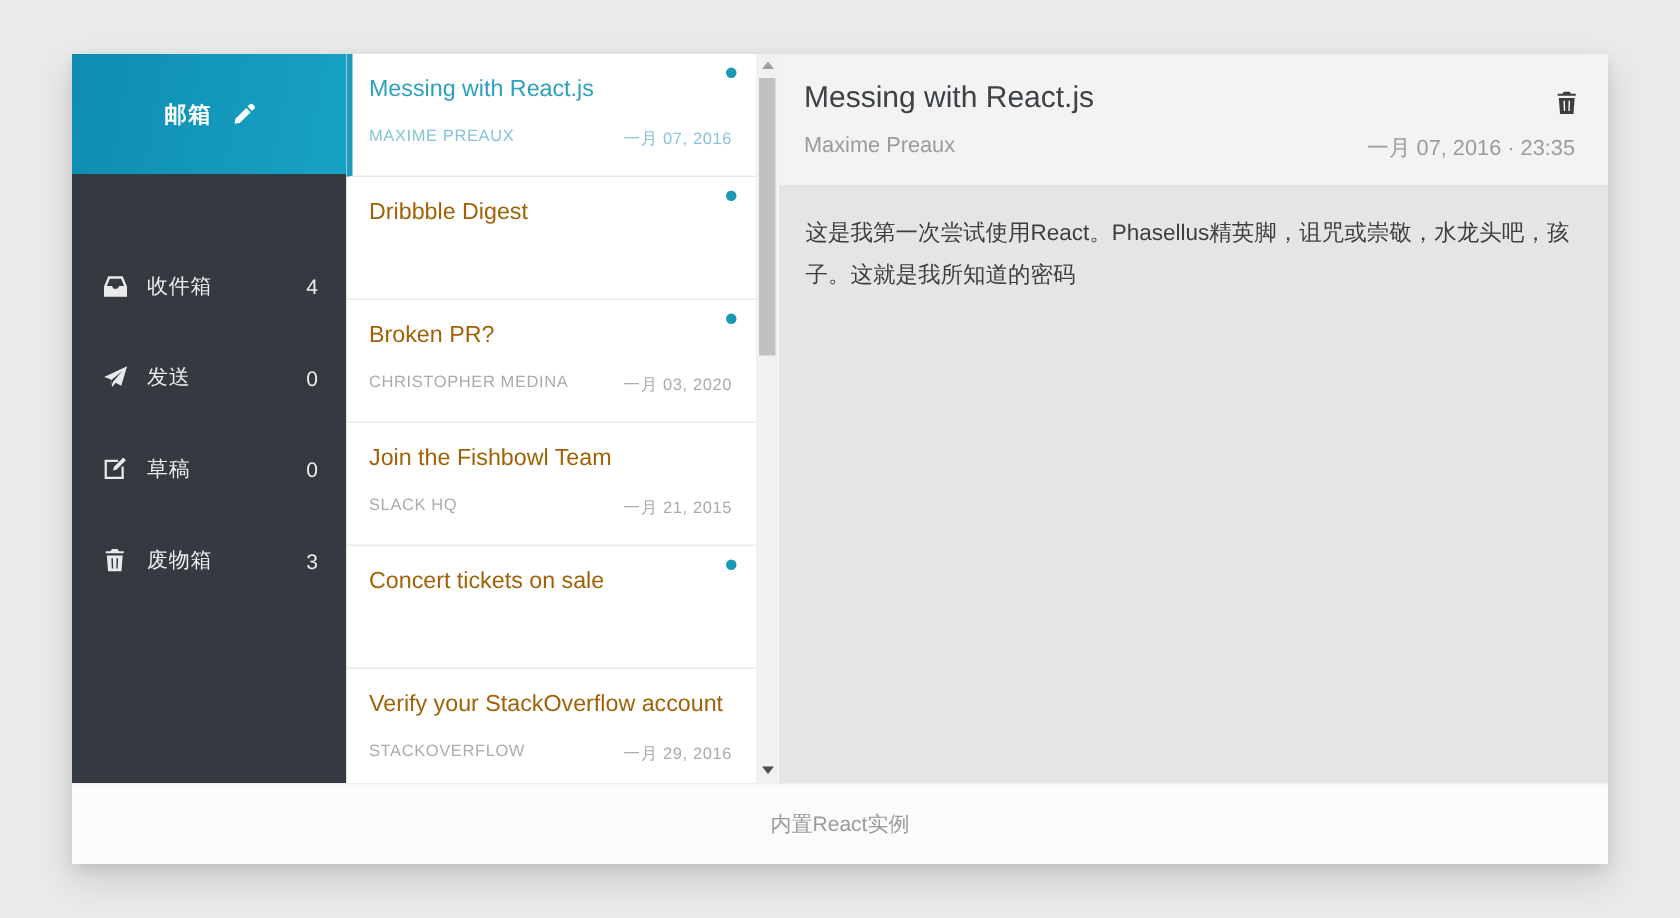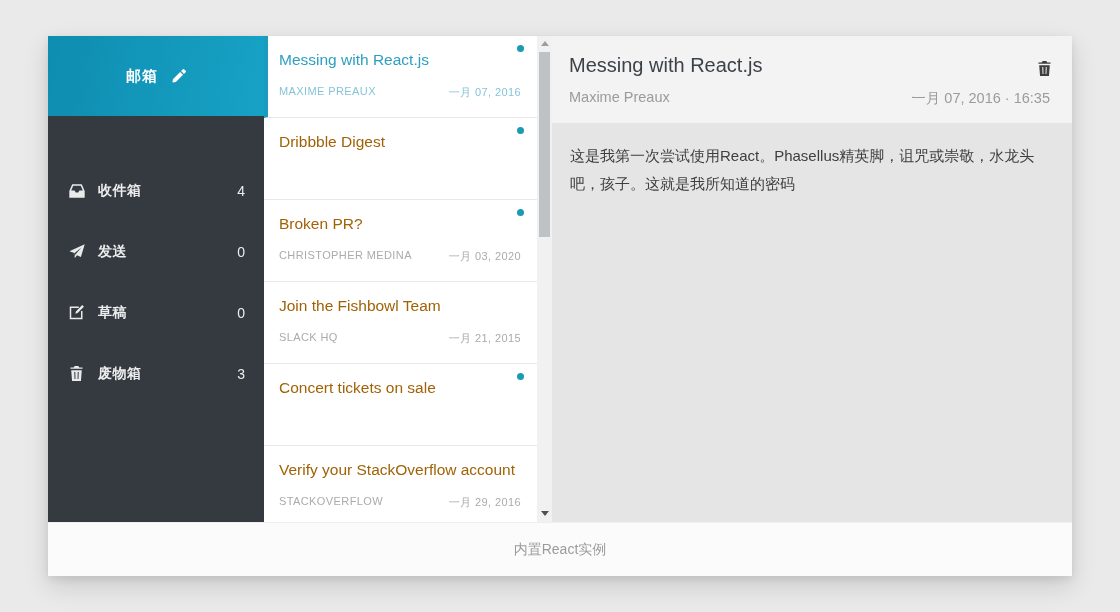--- a/index.html
+++ b/index.html
@@ -5,30 +5,30 @@
   * { margin:0; padding:0; box-sizing:border-box; }
   html,body { width:1120px; height:612px; }
   body { font-family:"Liberation Sans","DejaVu Sans",sans-serif; }
   .page { width:1120px; height:612px; background:#eaeaea; position:relative; overflow:hidden; }
   .app { position:absolute; left:48px; top:36px; width:1024px; height:540px;
          display:flex; flex-direction:column; background:#fff;
          box-shadow:0 10px 24px rgba(0,0,0,.14), 0 3px 8px rgba(0,0,0,.08); }
   .main { display:flex; flex:1; min-height:0; }
 
   
-  .sidebar { width:216px; background:#343a40; display:flex; flex-direction:column; flex-shrink:0; }
+  .sidebar { width:183px; background:#343a40; display:flex; flex-direction:column; flex-shrink:0; }
   .sidebar-header { height:80px; flex-shrink:0; background:linear-gradient(100deg,#0e8db0,#17a2c5);
                     color:#fff; display:flex; align-items:center; justify-content:center; gap:13px;
                     font-size:15px; font-weight:bold; letter-spacing:1px; }
   .sidebar-header .pencil { display:flex; cursor:pointer; }
   .sidebar-nav { padding-top:44px; }
   .nav-item { height:61px; display:flex; align-items:center; padding:0 19px 0 20px;
               color:#eceded; font-size:14px; cursor:pointer; }
   .nav-item .nicon { width:17px; display:flex; justify-content:center; color:#e9eaea; }
-  .nav-item .nlabel { margin-left:13px; font-weight:bold; letter-spacing:.5px; }
+  .nav-item .nlabel { margin-left:13px; font-weight:normal; letter-spacing:.5px; }
   .nav-item .ncount { margin-left:auto; font-size:14px; }
 
   
   .list { width:288px; background:#fff; display:flex; flex-shrink:0; position:relative; }
   .list-items { width:273px; overflow:hidden; }
   .email-item { height:82px; border-bottom:1px solid #e9e9e9; padding:13px 16px 0 15px;
                 position:relative; cursor:pointer; background:#fff; }
   .email-item .subject { font-size:15.5px; color:#a16207; margin-top:2px; white-space:nowrap; }
   .email-item .emeta { display:flex; justify-content:space-between; margin-top:16px;
                        font-size:11px; color:#a9abac; letter-spacing:.4px; }
@@ -173,21 +173,21 @@
       <section class="detail">
         <div class="detail-header">
           <div class="detail-subject">Messing with React.js</div>
           <span class="trash-btn">
             <svg width="13" height="15" viewBox="0 0 14 16" fill="currentColor">
               <path d="M5 0h4l1 1.5h3.5V3H.5V1.5H4L5 0zM1.3 4.5h11.4l-.9 11.5H2.2L1.3 4.5zM4.6 6.5l.3 7.5h1l-.2-7.5h-1.1zm3.7 0l-.2 7.5h1l.3-7.5H8.3z"></path>
             </svg>
           </span>
           <div class="detail-meta">
             <span>Maxime Preaux</span>
-            <span>一月 07, 2016 · 16:35</span>
+            <span>一月 07, 2016 · 23:35</span>
           </div>
         </div>
         <div class="detail-body">这是我第一次尝试使用React。Phasellus精英脚，诅咒或崇敬，水龙头吧，孩子。这就是我所知道的密码</div>
       </section>
 
     </div>
     <footer class="app-footer">
       <span>内置React实例</span>
     </footer>
   </div>

